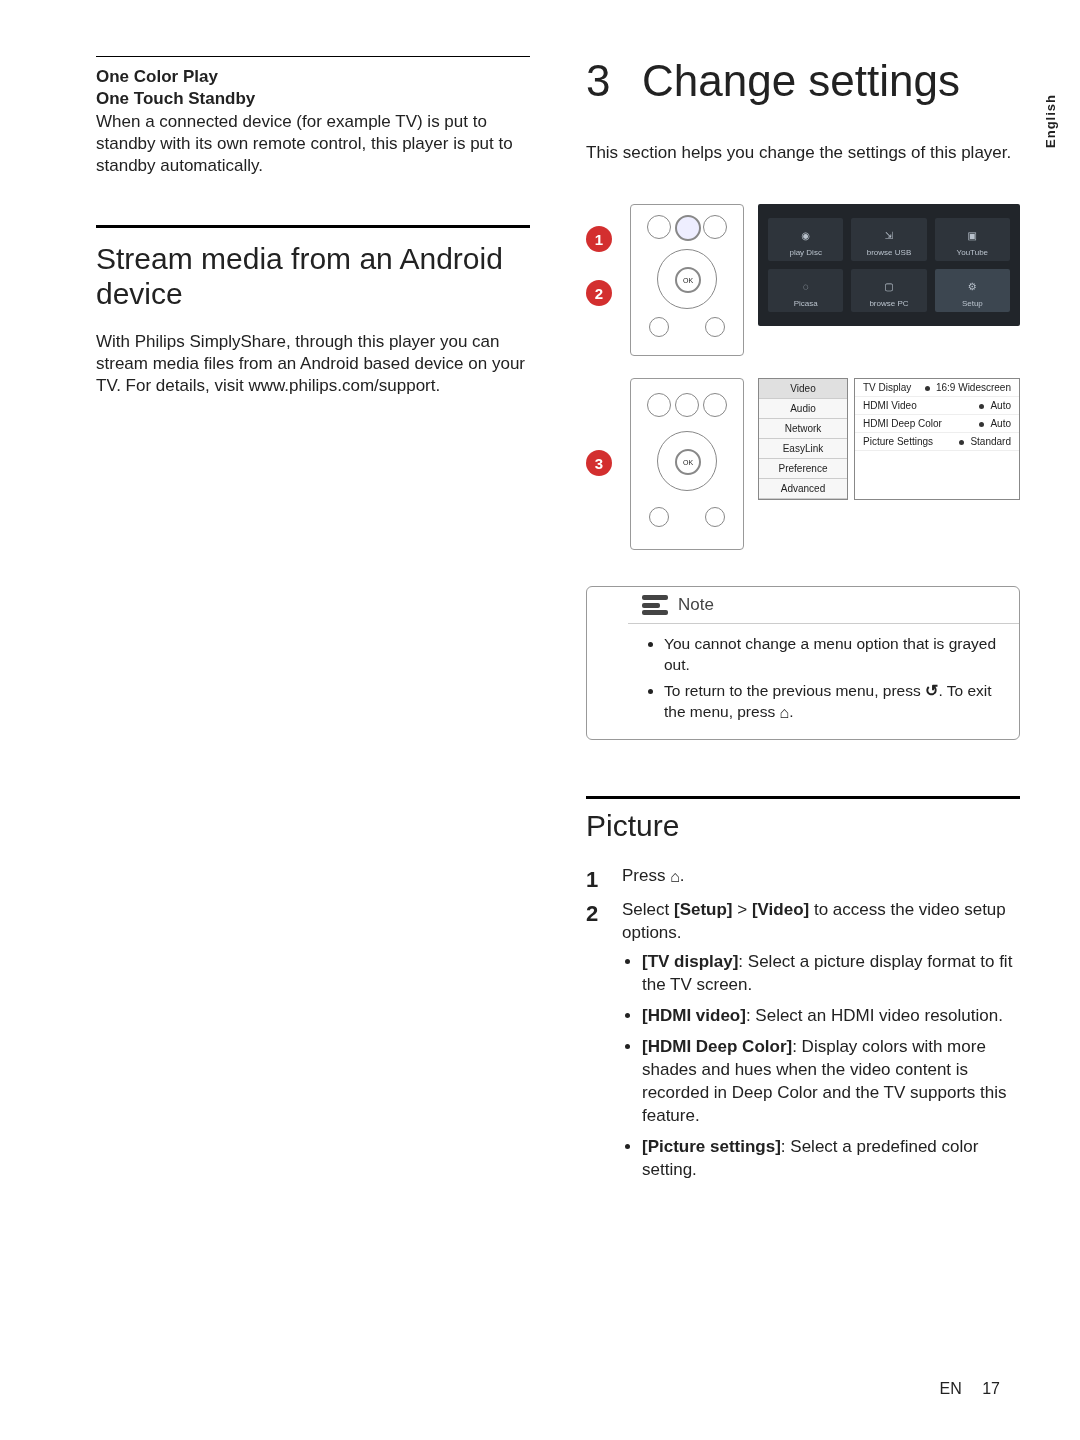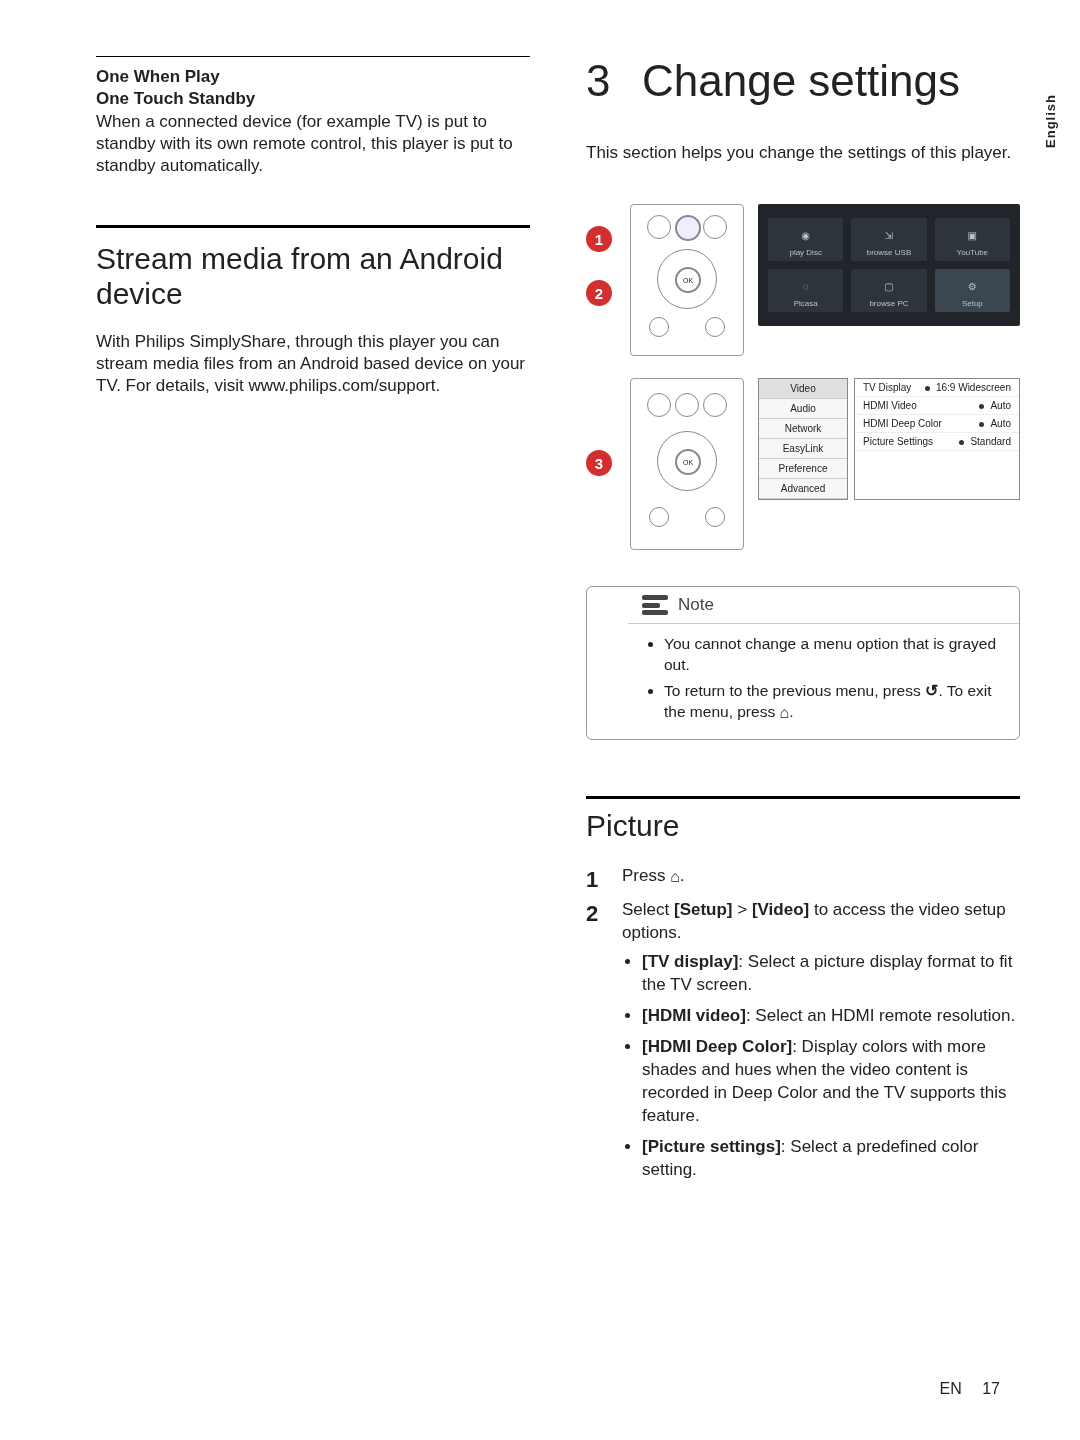--- a/index.html
+++ b/index.html
@@ -233,21 +233,21 @@
 
   hr.thin{border:none;border-top:1px solid #000;margin:0;}
 </style>
 </head>
 <body>
 
 <div class="page">
 
   <div class="col left">
     <hr class="thin" style="margin-bottom:10px;">
-    <div class="dl-title">One When Play</div>
+    <div class="dl-title">One Color Play</div>
     <div class="dl-title">One Touch Standby</div>
     <div class="dl-body">When a connected device (for example TV) is put to standby with its own remote control, this player is put to standby automatically.</div>
 
     <div class="section-rule"></div>
     <h2 class="section-title">Stream media from an Android device</h2>
     <div class="para">With Philips SimplyShare, through this player you can stream media files from an Android based device on your TV. For details, visit www.philips.com/support.</div>
   </div>
 
   <div class="col right">
     <h1 class="chapter">
@@ -364,21 +364,21 @@
       <div class="step">
         <div class="step-num">1</div>
         <div class="step-body">Press <span class="icon-home">⌂</span>.</div>
       </div>
       <div class="step">
         <div class="step-num">2</div>
         <div class="step-body">
           Select <span class="bold">[Setup]</span> &gt; <span class="bold">[Video]</span> to access the video setup options.
           <ul class="subbul">
             <li><span class="bold">[TV display]</span><span>: Select a picture display format to fit the TV screen.</span></li>
-            <li><span class="bold">[HDMI video]</span><span>: Select an HDMI remote resolution.</span></li>
+            <li><span class="bold">[HDMI video]</span><span>: Select an HDMI video resolution.</span></li>
             <li><span class="bold">[HDMI Deep Color]</span><span>: Display colors with more shades and hues when the video content is recorded in Deep Color and the TV supports this feature.</span></li>
             <li><span class="bold">[Picture settings]</span><span>: Select a predefined color setting.</span></li>
           </ul>
         </div>
       </div>
     </div>
 
   </div>
 
   <div class="side-tab">English</div>

